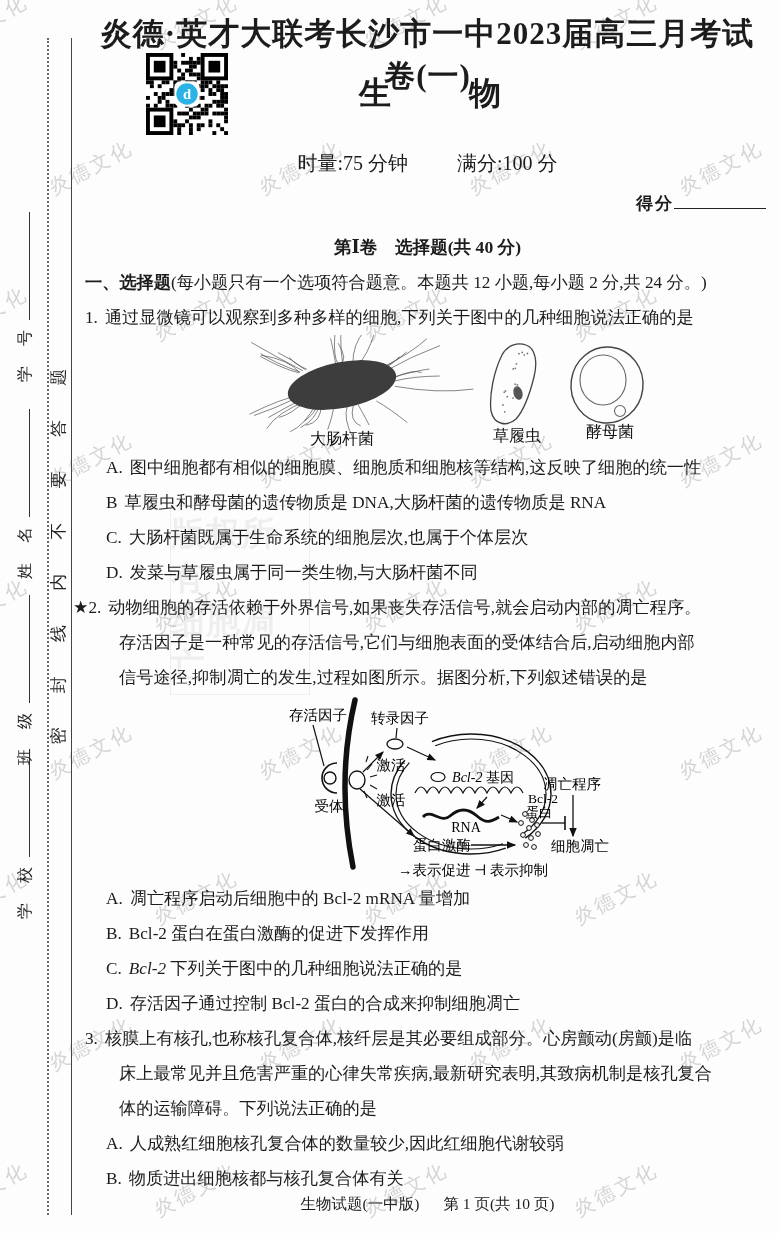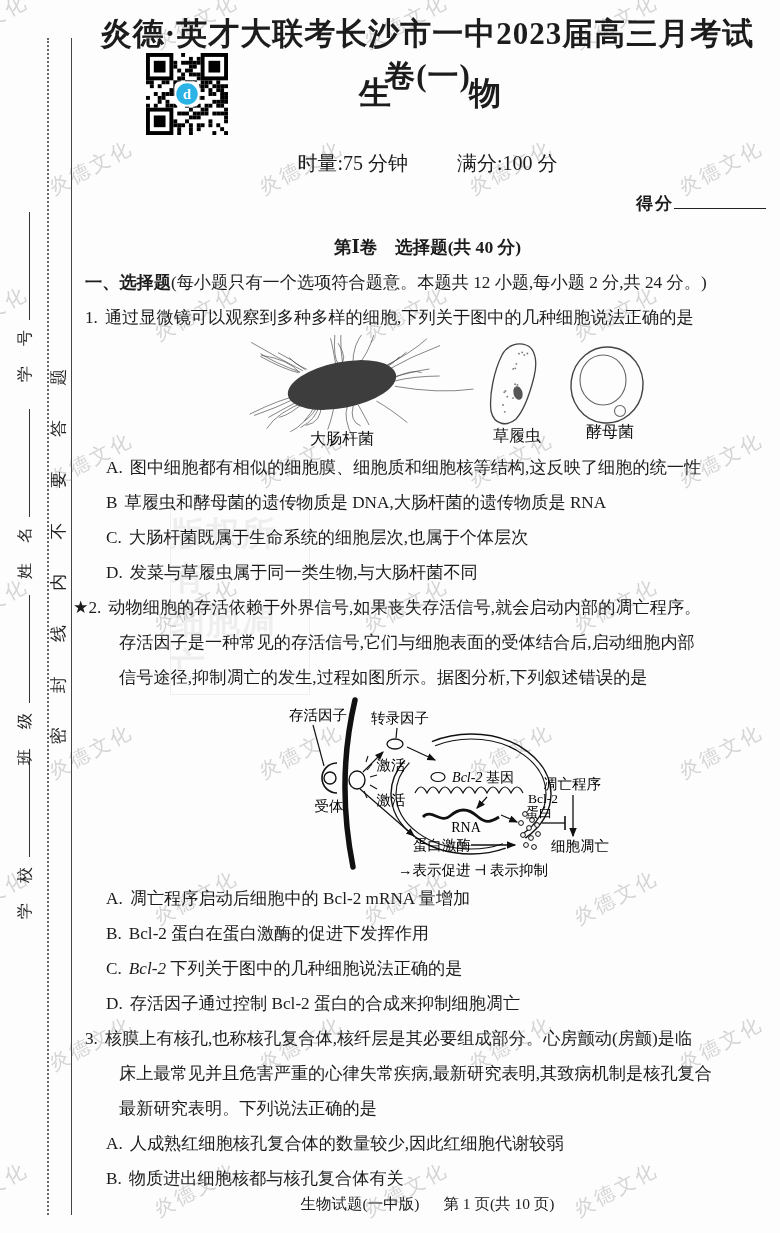--- a/index.html
+++ b/index.html
@@ -447,21 +447,21 @@
 
     <div class="line opt"><span class="opt-label">A.</span><i class="opt-italic"></i><span>凋亡程序启动后细胞中的 Bcl-2 mRNA 量增加</span></div>
     <div class="line opt"><span class="opt-label">B.</span><i class="opt-italic"></i><span>Bcl-2 蛋白在蛋白激酶的促进下发挥作用</span></div>
     <div class="line opt"><span class="opt-label">C.</span><i class="opt-italic">Bcl-2</i><span> 下列关于图中的几种细胞说法正确的是</span></div>
     <div class="line opt"><span class="opt-label">D.</span><i class="opt-italic"></i><span>存活因子通过控制 Bcl-2 蛋白的合成来抑制细胞凋亡</span></div>
 
     <div class="line">
       <span class="q-num">3.</span><span>核膜上有核孔,也称核孔复合体,核纤层是其必要组成部分。心房颤动(房颤)是临</span>
     </div>
     <div class="line q-cont">床上最常见并且危害严重的心律失常疾病,最新研究表明,其致病机制是核孔复合</div>
-    <div class="line q-cont">最新研究表明。下列说法正确的是</div>
+    <div class="line q-cont">体的运输障碍。下列说法正确的是</div>
 
     <div class="line opt"><span class="opt-label">A.</span><i class="opt-italic"></i><span>人成熟红细胞核孔复合体的数量较少,因此红细胞代谢较弱</span></div>
     <div class="line opt"><span class="opt-label">B.</span><i class="opt-italic"></i><span>物质进出细胞核都与核孔复合体有关</span></div>
 
   </div>
 
   <div class="footer">
     <span>生物试题(一中版)</span><span>第 1 页(共 10 页)</span>
   </div>
 

